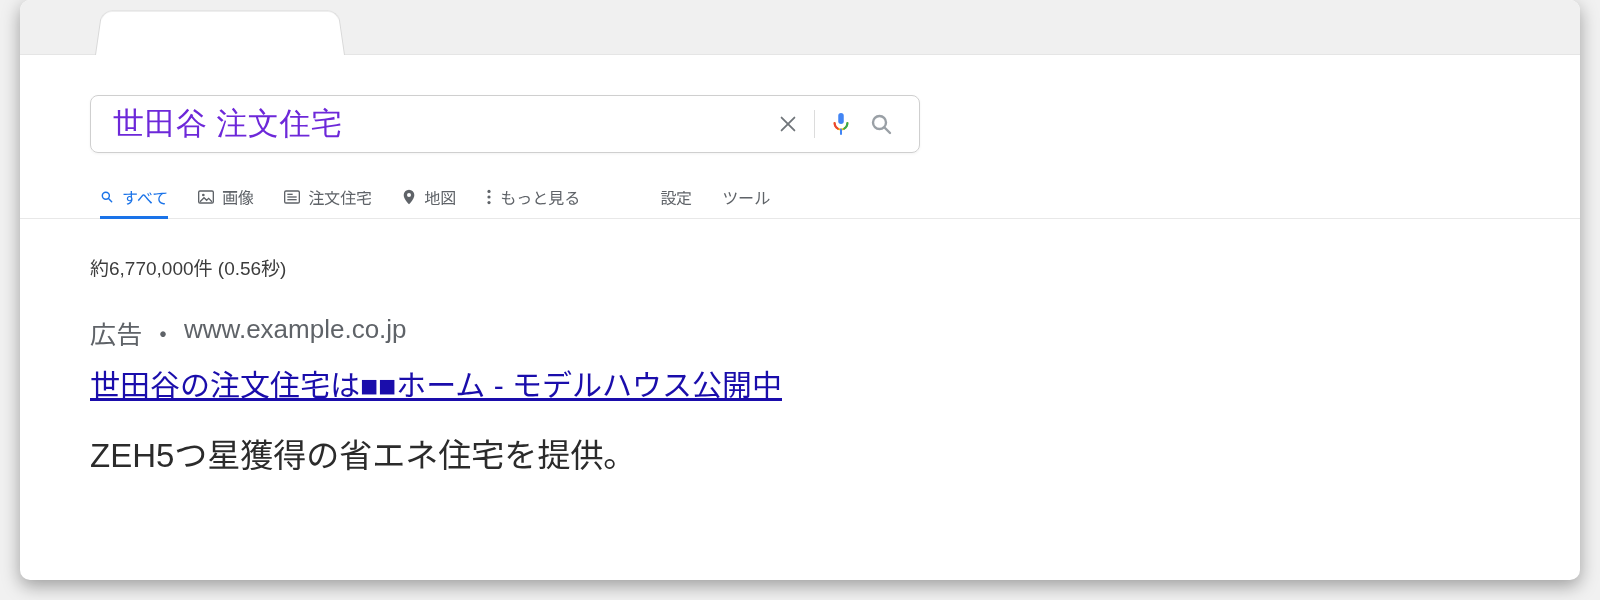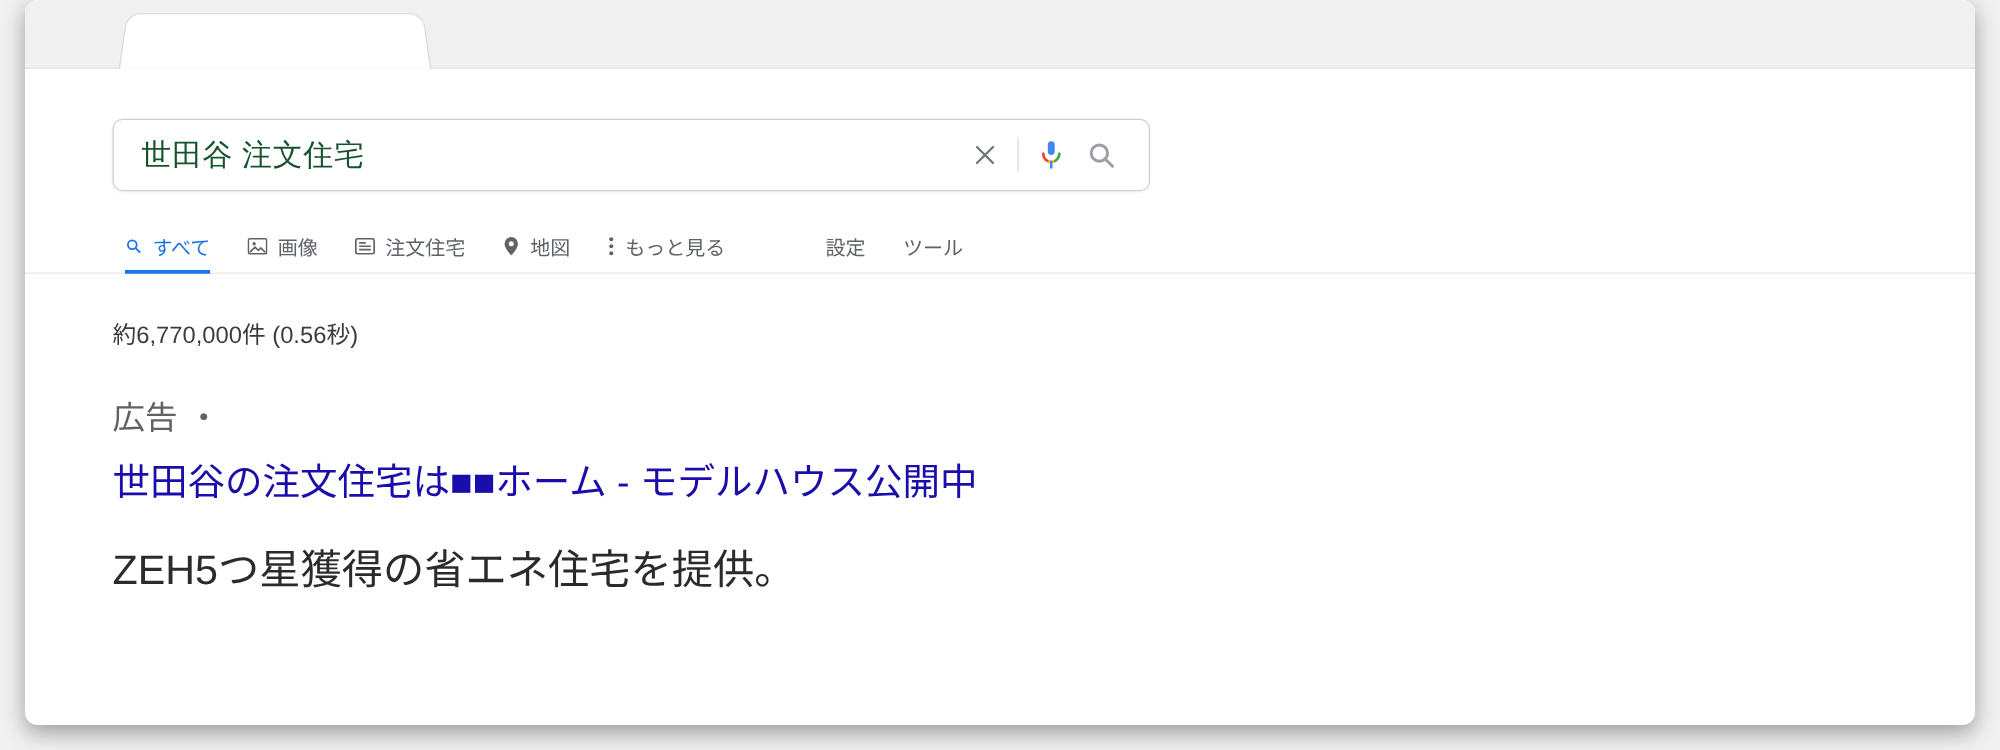--- a/index.html
+++ b/index.html
@@ -27,21 +27,21 @@
   .content { padding: 40px 70px 0 70px; }
   .search-box {
     display: flex; align-items: center;
     width: 830px; height: 58px;
     border: 1px solid #cfcfcf; border-radius: 8px;
     padding: 0 18px 0 22px;
     box-shadow: 0 1px 3px rgba(0,0,0,.05);
   }
   .search-input {
     flex: 1; border: none; outline: none;
-    font-size: 24px; color: #14532d; letter-spacing: .5px;
+    font-size: 31px; color: #6d28d9; letter-spacing: .5px;
     background: transparent;
   }
   .sb-icon { display: inline-flex; align-items: center; justify-content: center; width: 40px; height: 40px; cursor: pointer; }
   .sb-sep { width: 1px; height: 28px; background: #dcdcdc; margin: 0 6px; }
   .tabs-row {
     display: flex; align-items: flex-start; gap: 30px;
     margin-top: 22px; padding-left: 10px;
     font-size: 16px; color: #5f6368;
     border-bottom: 1px solid #e8e8e8;
     width: calc(100% + 140px); margin-left: -70px; padding-left: 80px;
@@ -55,21 +55,21 @@
   .stab-icon { display: inline-flex; }
   .spacer-flex { flex: 0 0 20px; }
   .stats { margin-top: 34px; font-size: 19px; color: #3c3c3c; }
   .ad-block { margin-top: 34px; max-width: 1100px; }
   .ad-url-line { font-size: 26px; color: #5f6368; display: flex; gap: 8px; }
   .ad-label { color: #5f6368; }
   .ad-dot { color: #5f6368; }
   .ad-title {
     margin-top: 10px;
     font-size: 30px;
-    color: #1a0dab; cursor: pointer;
+    color: #1a0dab; text-decoration: underline; cursor: pointer;
     display: inline-block;
   }
   .ad-desc { margin-top: 24px; font-size: 33px; color: #2b2b2b; }
 </style>
 </head>
 <body>
 
 <div class="stage">
   <div class="window">
     <div class="chrome-top">
@@ -168,20 +168,21 @@
           <span>ツール</span>
         </span>
       </div>
 
       <div class="stats">約6,770,000件 (0.56秒)</div>
 
       <div class="ad-block">
         <div class="ad-url-line">
           <span class="ad-label">広告</span>
           <span class="ad-dot">・</span>
+          <span>www.example.co.jp</span>
         </div>
         <a class="ad-title">世田谷の注文住宅は■■ホーム - モデルハウス公開中</a>
         <div class="ad-desc">ZEH5つ星獲得の省エネ住宅を提供。</div>
       </div>
 
     </div>
   </div>
 </div>
 
 </body></html>

